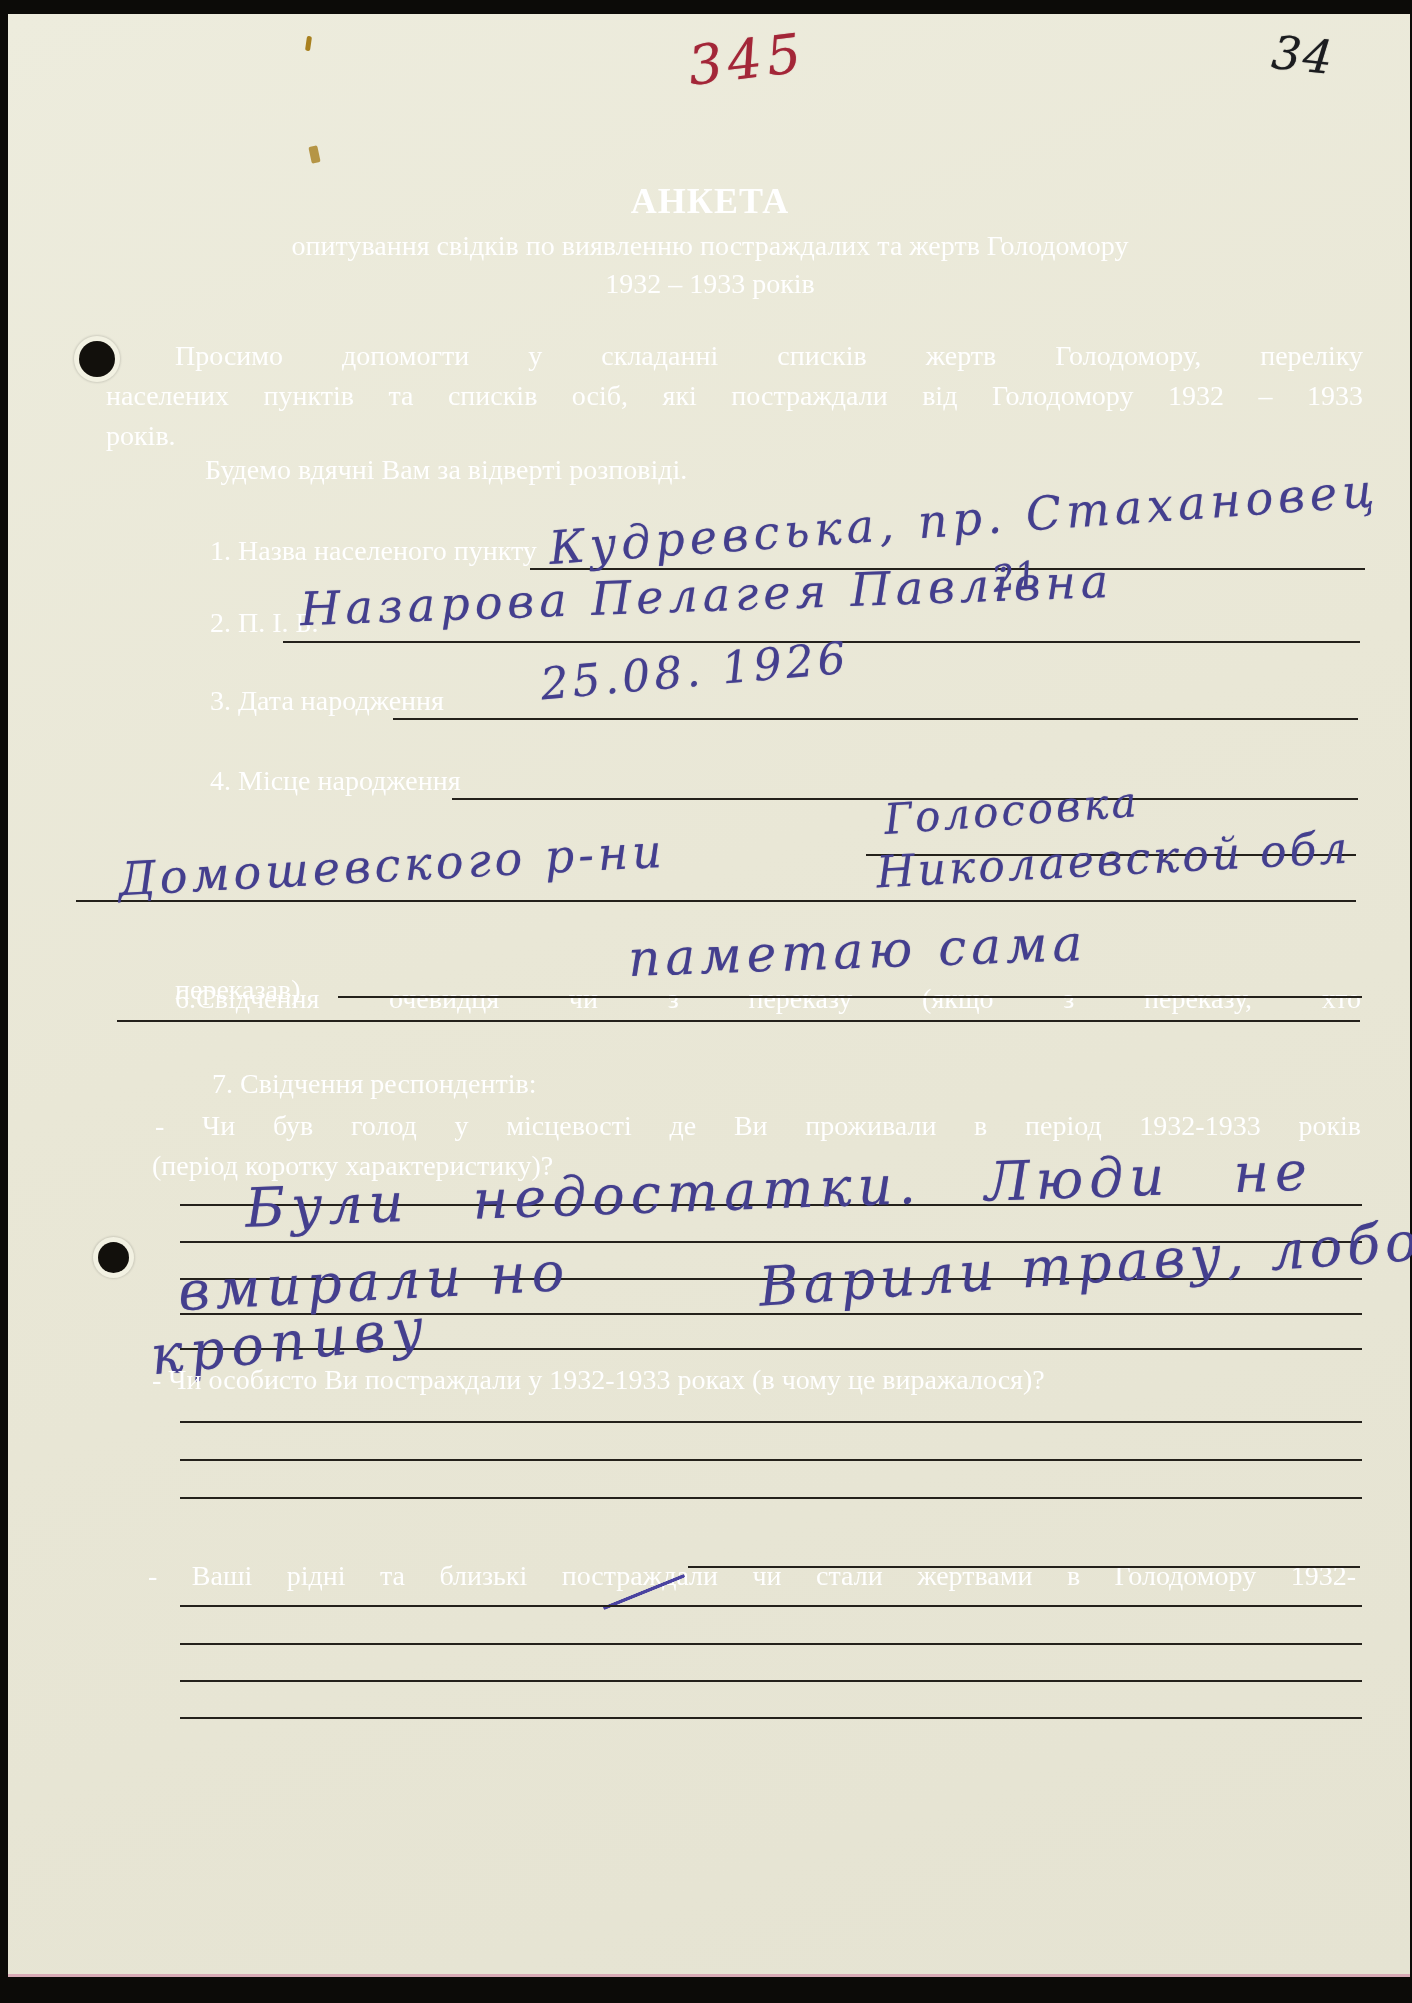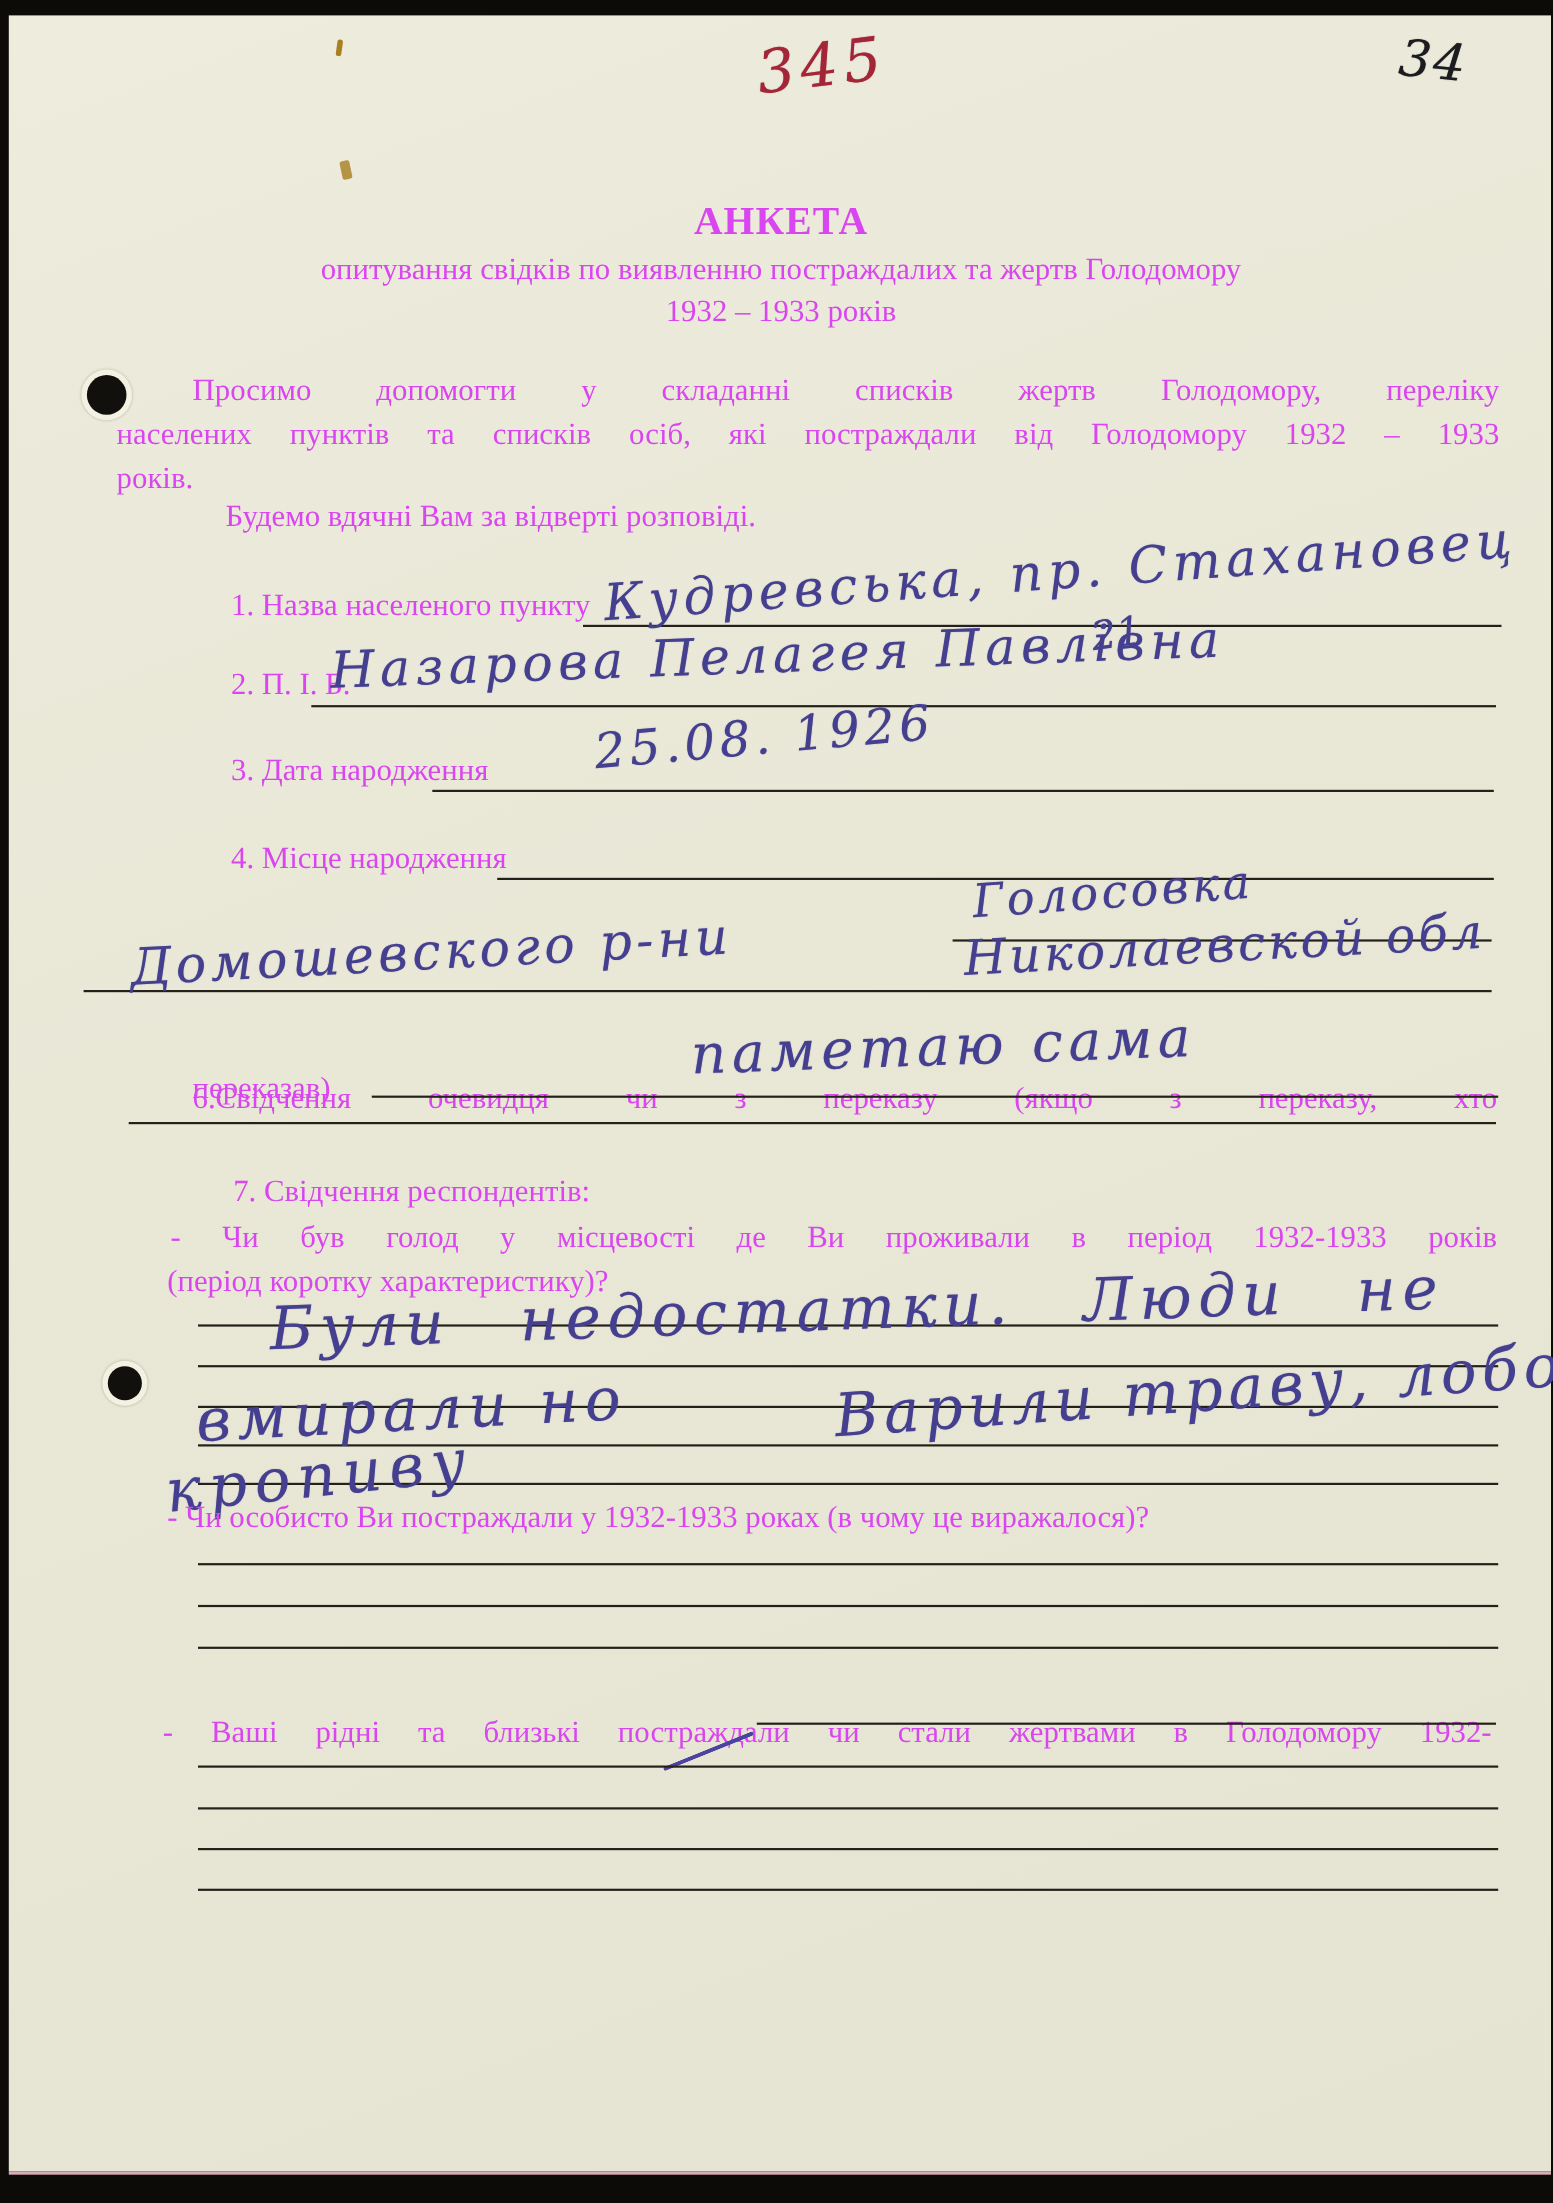--- a/index.html
+++ b/index.html
@@ -10,21 +10,21 @@
     overflow:hidden;
     font-family:"Liberation Serif", serif;
   }
   #paper{
     position:absolute;
     left:8px;top:14px;width:1402px;height:1960px;
     background:linear-gradient(160deg,#edecdd 0%,#e9e7d6 45%,#e5e3d2 100%);
     border-bottom:3px solid #d9abb6;
   }
   .abs{position:absolute;}
-  .print{color:#d946ef;font-size:28px;line-height:1.3;white-space:nowrap;}
+  .print{color:#ffffff;font-size:28px;line-height:1.3;white-space:nowrap;}
   .just{white-space:normal;text-align:justify;text-align-last:justify;line-height:1.25;}
   .center{text-align:center;white-space:normal;}
   .hand{
     font-family:"DejaVu Serif", serif;
     font-style:italic;
     color:#443f8e;
     white-space:nowrap;
     text-shadow:0 0 1px rgba(68,63,142,.55);
   }
   .rule{height:0;border-bottom:2px solid #24211b;}

